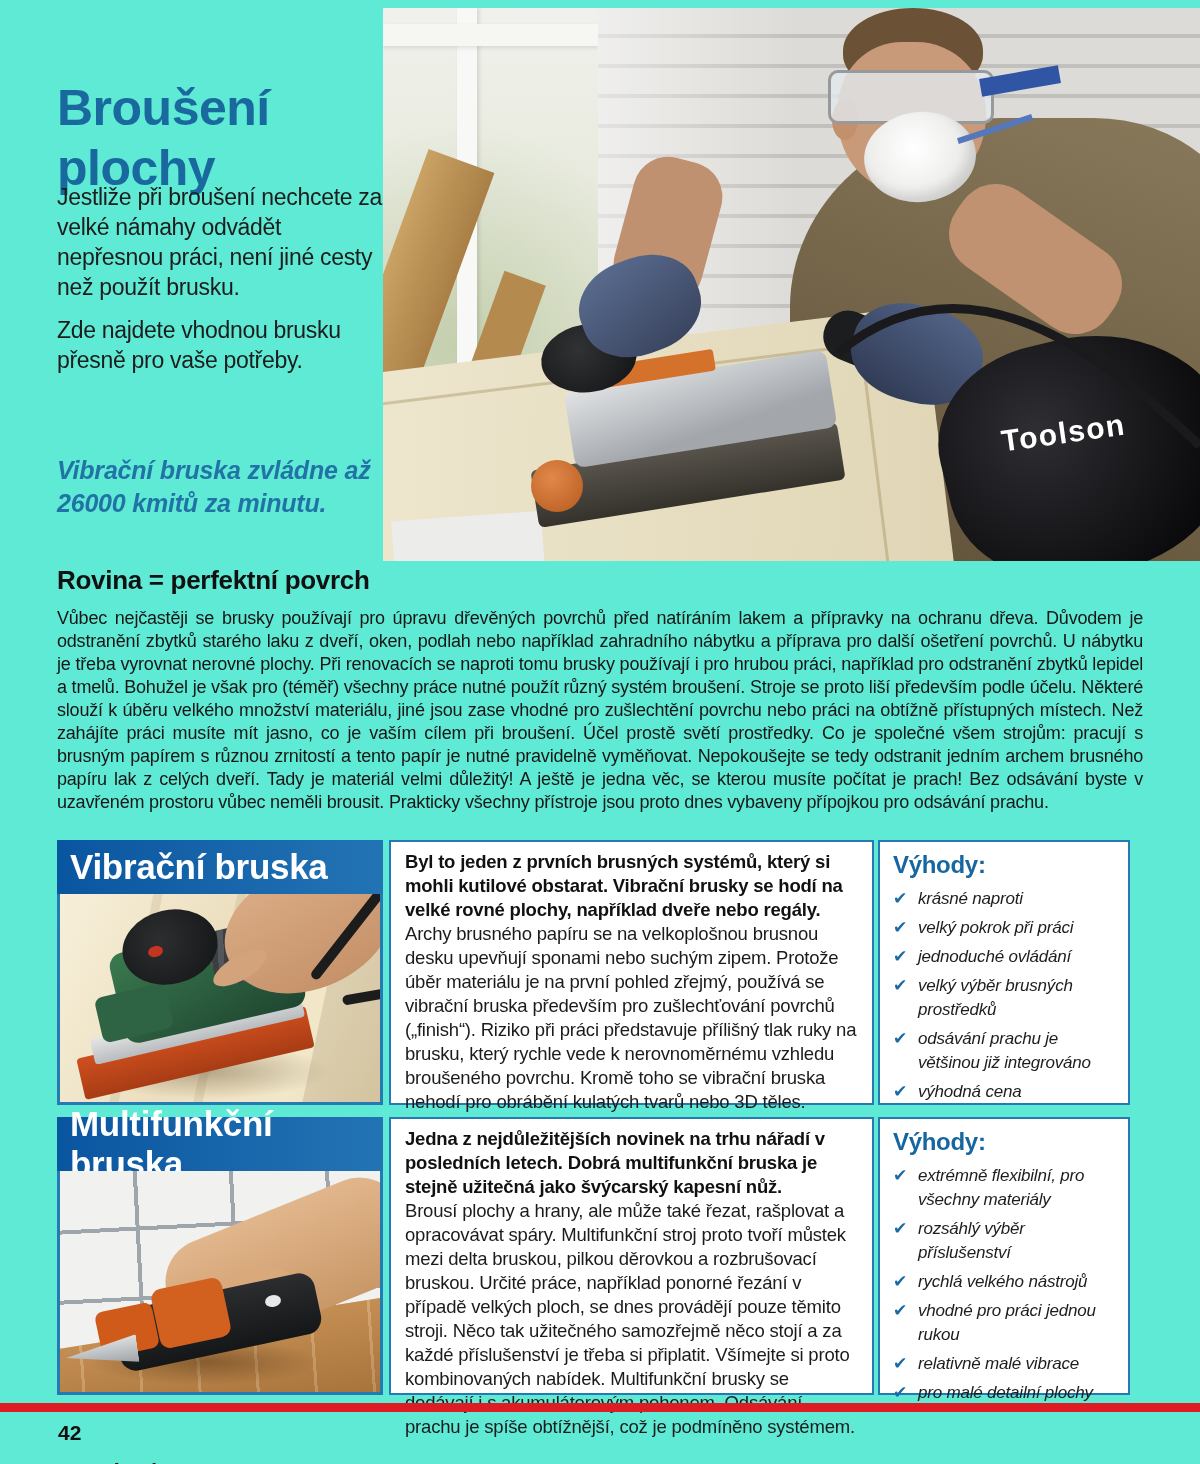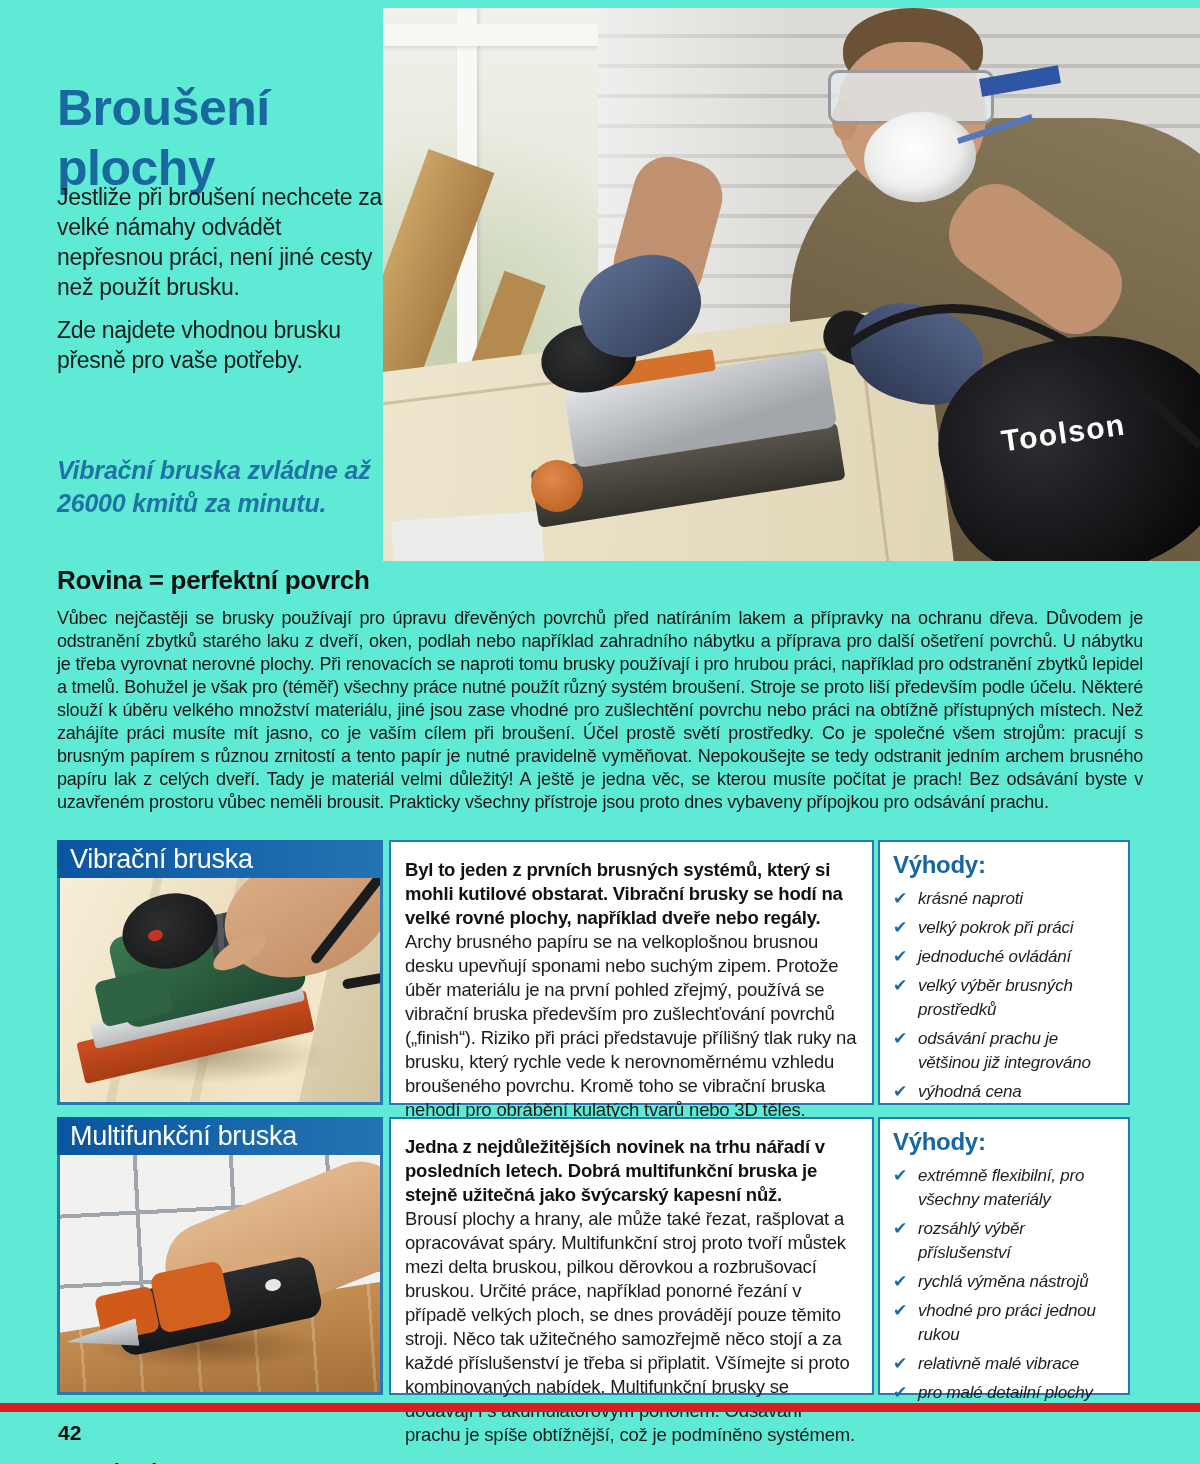--- a/index.html
+++ b/index.html
@@ -75,25 +75,25 @@
   .article{position:absolute;left:57px;top:565px;width:1086px;}
   .article h2{margin:0 0 11px 0;font-size:26px;font-weight:700;color:#111;letter-spacing:-0.3px;}
   .article p{margin:0;font-size:18px;line-height:23px;letter-spacing:-0.2px;color:#161616;text-align:justify;}
 
   
   .sections{position:absolute;left:57px;top:840px;width:1073px;}
   .sec-row{display:flex;margin-bottom:12px;}
   .sec-row.r1{height:265px;}
   .sec-row.r2{height:278px;}
   .s-left{width:326px;flex:0 0 326px;display:flex;flex-direction:column;}
-  .s-bar{height:38px;background:linear-gradient(90deg,#0a55a0,#2374b4);color:#fff;
-    display:flex;align-items:center;padding-left:13px;font-size:27px;font-weight:400;letter-spacing:-0.3px;}
+  .s-bar{height:54px;background:linear-gradient(90deg,#0a55a0,#2374b4);color:#fff;
+    display:flex;align-items:center;padding-left:13px;font-size:35px;font-weight:700;letter-spacing:-0.3px;}
   .s-photo{flex:1;border:3px solid #2779b4;border-top:none;position:relative;overflow:hidden;}
   .s-photo *{position:absolute;}
-  .s-mid{flex:1;margin:0 4px 0 6px;border:2px solid #2779b4;background:#fff;padding:16px 14px;}
+  .s-mid{flex:1;margin:0 4px 0 6px;border:2px solid #2779b4;background:#fff;padding:8px 14px;}
   .s-mid .lead{margin:0;font-size:18.5px;line-height:24px;font-weight:700;letter-spacing:-0.2px;color:#111;}
   .s-mid .body{margin:0;font-size:18.5px;line-height:24px;letter-spacing:-0.2px;color:#1b1b1b;}
   .s-right{width:222px;flex:0 0 222px;border:2px solid #2779b4;background:#fff;padding:9px 13px;}
   .adv-title{margin:0 0 8px 0;font-size:24px;font-weight:700;color:#16669f;letter-spacing:-0.3px;}
   .adv-item{display:flex;gap:7px;margin-bottom:5px;font-style:italic;font-size:17px;line-height:24px;
     letter-spacing:-0.2px;color:#1d1d1d;}
   .adv-check{flex:0 0 18px;color:#1a6aa5;font-style:normal;font-size:17px;line-height:24px;}
 
   
   .p1-bg{left:0;top:0;width:320px;height:227px;
@@ -290,21 +290,21 @@
         <div class="adv-item">
           <span class="adv-check">✔</span>
           <span>extrémně flexibilní, pro všechny materiály</span>
         </div>
         <div class="adv-item">
           <span class="adv-check">✔</span>
           <span>rozsáhlý výběr příslušenství</span>
         </div>
         <div class="adv-item">
           <span class="adv-check">✔</span>
-          <span>rychlá výměna nástrojů</span>
+          <span>rychlá velkého nástrojů</span>
         </div>
         <div class="adv-item">
           <span class="adv-check">✔</span>
           <span>vhodné pro práci jednou rukou</span>
         </div>
         <div class="adv-item">
           <span class="adv-check">✔</span>
           <span>relativně malé vibrace</span>
         </div>
         <div class="adv-item">

